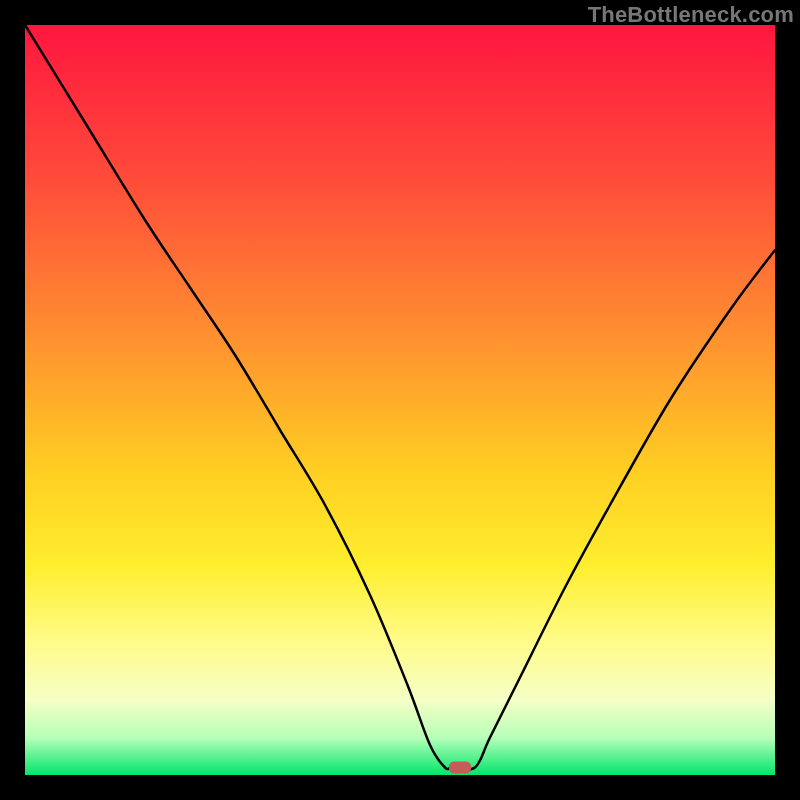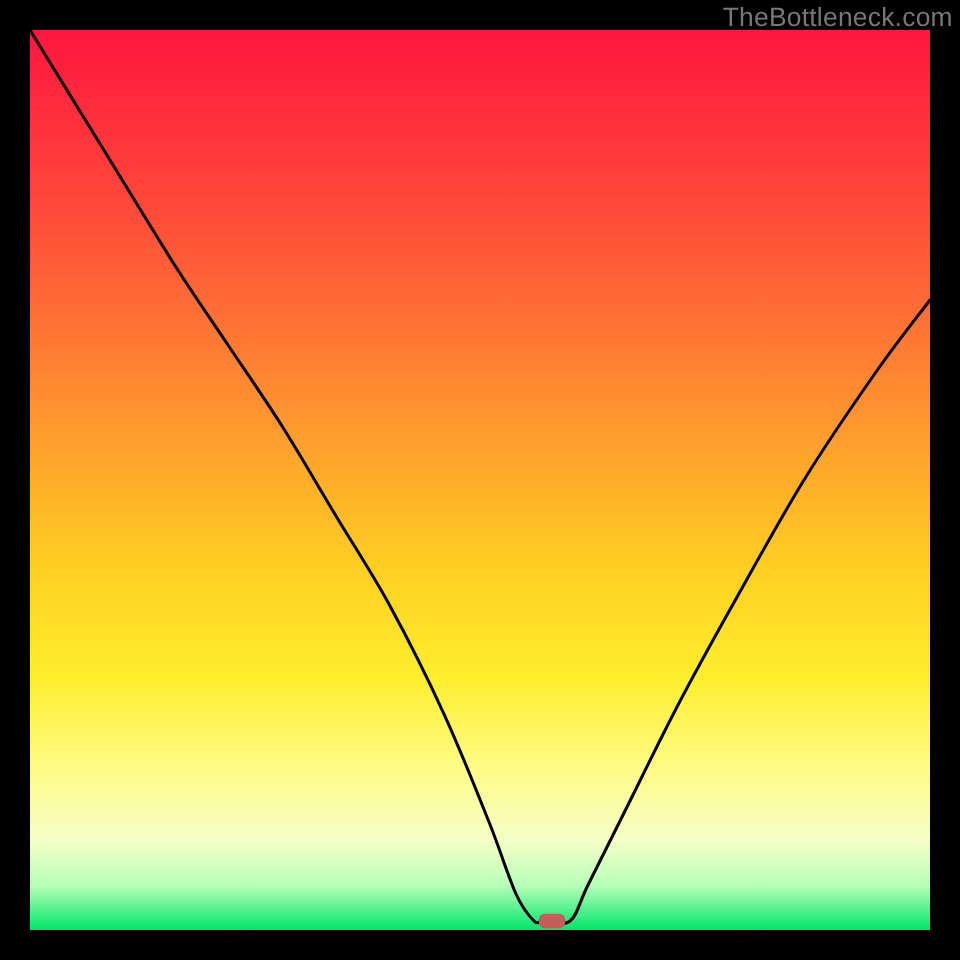--- a/index.html
+++ b/index.html
@@ -17,21 +17,21 @@
   }
   svg {
     display: block;
   }
   .watermark {
     position: absolute;
     top: 2px;
     right: 6px;
     font-family: Arial, Helvetica, sans-serif;
     font-size: 22px;
-    font-weight: 400;
+    font-weight: 700;
     color: #777;
     letter-spacing: 0.2px;
     user-select: none;
   }
 </style>
 </head>
 <body>
 <div class="wrap">
 
 <svg id="chart-svg" width="800" height="800" viewBox="0 0 800 800">

